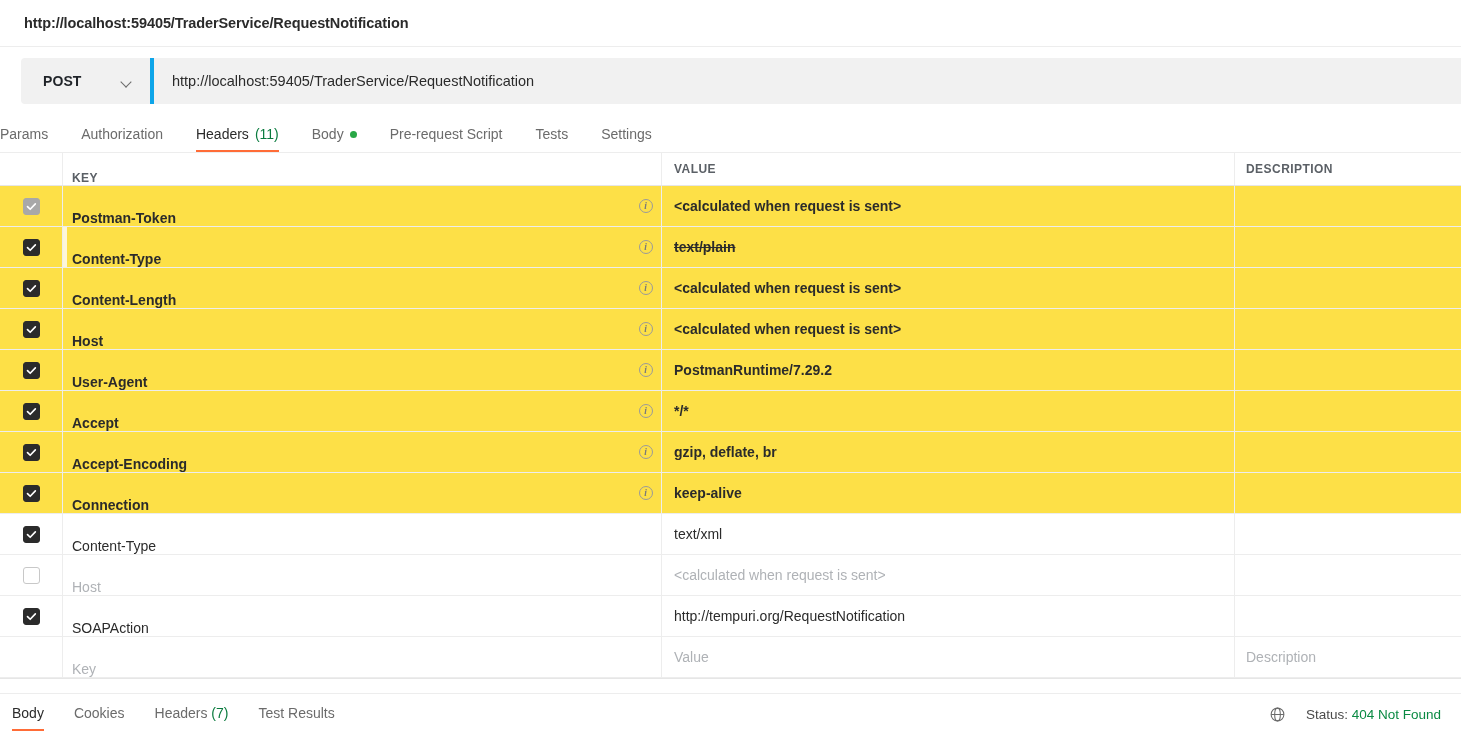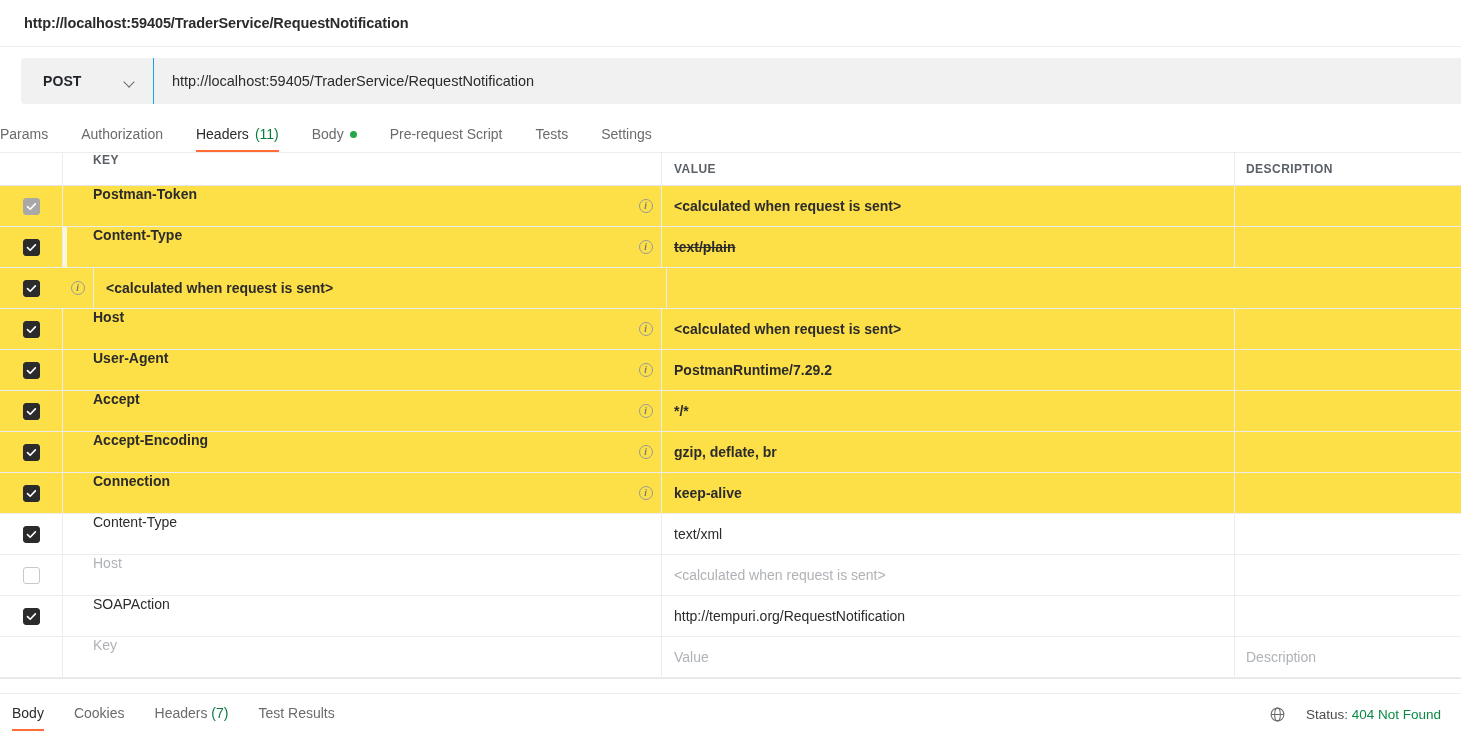--- a/index.html
+++ b/index.html
@@ -40,21 +40,21 @@
     background: #f1f1f1;
     border-radius: 4px;
     width: 1452px;
   }
   .method-select {
     width: 133px;
     display: flex;
     align-items: center;
     justify-content: space-between;
     padding: 0 17px 0 22px;
-    border-right: 1px solid #0ea5e9;
+    border-right: 4px solid #0ea5e9;
     cursor: pointer;
   }
   .method-label {
     font-size: 14px;
     font-weight: 700;
     color: #1f2328;
     letter-spacing: 0.1px;
   }
   .chevron {
     width: 11px;
@@ -139,22 +139,22 @@
   .c-check {
     width: 62px;
     display: flex;
     align-items: center;
     justify-content: center;
     flex: 0 0 62px;
   }
   .c-key {
     flex: 0 0 568px;
     display: flex;
-    align-items: flex-start;
-    padding-left: 30px;
+    align-items: flex-end;
+    padding-left: 9px;
     border-left: 1px solid #ededed;
     position: relative;
   }
   .c-key.accent::before {
     content: "";
     position: absolute;
     left: 0; top: 0; bottom: 0;
     width: 4px;
     background: #fdf6d8;
   }
@@ -359,20 +359,23 @@
         <div class="c-desc"></div>
       </div>
       <div class="trow alt">
         <div class="c-check">
           <span class="cbox on">
             <svg viewBox="0 0 16 16" width="11" height="11">
               <path d="M2.2 8.2 L6.1 12 L13.6 4.2" fill="none" stroke="#ffffff" stroke-width="2.4" stroke-linecap="round" stroke-linejoin="round"></path>
             </svg>
           </span>
         </div>
+        <div class="c-key">
+          <span class="cell-text">Content-Length</span>
+        </div>
         <div class="c-info">
           <span class="info-ico">i</span>
         </div>
         <div class="c-val">
           <span class="cell-text">&lt;calculated when request is sent&gt;</span>
         </div>
         <div class="c-desc"></div>
       </div>
       <div class="trow alt">
         <div class="c-check">

